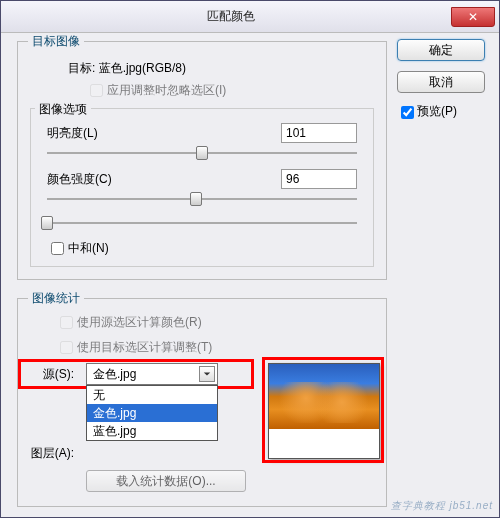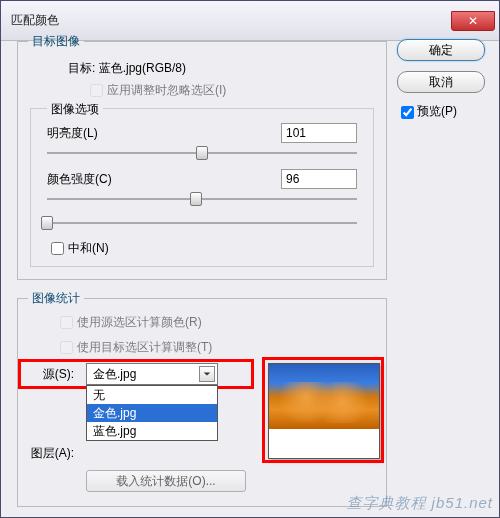--- a/index.html
+++ b/index.html
@@ -1,59 +1,59 @@
 <!DOCTYPE html>
 <html><head>
 <meta charset="utf-8">
 <style>
 * { box-sizing: border-box; font-family: "Microsoft YaHei", SimSun, sans-serif; font-size: 12px; }
 body { margin: 0; background: #888; }
 .window { width: 500px; height: 518px; background: #eeeef2; border: 1px solid #4a4a6a; position: relative; }
-.titlebar { height: 40px; background: linear-gradient(#f5f5fb, #e0e0ea); display: flex; align-items: center; padding: 12px 4px; border-bottom: 1px solid #bbb; }
+.titlebar { height: 32px; background: linear-gradient(#f5f5fb, #e0e0ea); display: flex; align-items: center; padding: 12px 4px; border-bottom: 1px solid #bbb; text-align: center; }
 .title-text { flex: 1; padding-left: 6px; color: #222; }
 .close-btn { width: 44px; height: 20px; background: linear-gradient(#e77, #c53131); color: #fff; display: flex; align-items: center; justify-content: center; border-radius: 0 0 3px 3px; border: 1px solid #a02020; cursor: pointer; }
 .content { position: absolute; top: 32px; left: 8px; right: 8px; bottom: 8px; }
 .left-col { position: absolute; left: 8px; top: 0; width: 370px; }
 .right-col { position: absolute; right: 2px; top: 6px; width: 92px; }
 fieldset { border: 1px solid #bbb; margin: 0 0 10px 0; padding: 8px 10px 10px 10px; }
 legend { padding: 0 4px; color: #0c4a6e; }
 .lbl { text-align: right; padding-right: 6px; }
 .target-line { margin: 2px 0 4px 40px; }
 .chk { margin-left: 58px; display: flex; align-items: center; }
 .chk input { margin-right: 4px; }
 .inner-group { border: 1px solid #ccc; margin: 8px 2px 2px 2px; padding: 8px 10px; position: relative; }
-.inner-legend { position: absolute; top: -8px; left: 16px; background: #eeeef2; padding: 0 4px; }
+.inner-legend { position: absolute; top: -8px; left: 4px; background: #eeeef2; padding: 0 4px; }
 .slider-row { margin: 6px 0 2px 0; }
 .slider-lbl-row { display: flex; align-items: center; justify-content: space-between; padding: 0 6px; }
 .slider-input { width: 76px; height: 20px; border: 1px solid #999; text-align: left; padding: 0 4px; }
 .slider-track { position: relative; height: 16px; margin: 2px 6px 8px 6px; }
 .track-line { position: absolute; top: 7px; left: 0; right: 0; height: 2px; background: #aaa; }
 .thumb { position: absolute; top: 1px; width: 12px; height: 14px; background: linear-gradient(#fff,#ccc); border: 1px solid #777; border-radius: 2px; margin-left: -6px; }
-.btn { display: block; width: 88px; height: 22px; margin-bottom: 10px; background: linear-gradient(#fdfdfd,#e3e3e3); border: 1px solid #888; border-radius: 10px; cursor: pointer; }
+.btn { display: block; width: 88px; height: 22px; margin-bottom: 10px; background: linear-gradient(#fdfdfd,#e3e3e3); border: 1px solid #888; border-radius: 4px; cursor: pointer; }
 .btn-default { border: 1px solid #3c7fb1; box-shadow: 0 0 2px #7ab7e8; }
 .preview-chk { display: flex; align-items: flex-start; margin-top: 6px; }
 .stats-fs { padding-top: 6px; }
 .stats-chk { margin-left: 28px; display: flex; align-items: center; margin-bottom: 6px; }
 .stats-chk input { margin-right: 4px; }
 .src-row { display: flex; align-items: center; margin: 4px 0; position: relative; }
 .src-lbl { width: 58px; text-align: right; padding-right: 12px; }
 .combo { position: relative; width: 132px; height: 22px; }
 .combo-box { width: 100%; height: 100%; border: 1px solid #777; background: #fff; display: flex; align-items: center; justify-content: space-between; padding: 0 2px 0 6px; cursor: pointer; }
 .combo-arrow { width: 16px; height: 16px; border: 1px solid #888; background: linear-gradient(#fff,#ddd); display: flex; align-items: center; justify-content: center; }
 .combo-arrow svg { width: 8px; height: 8px; }
 .dropdown { position: absolute; top: 22px; left: 0; width: 132px; border: 1px solid #555; background: #fff; z-index: 10; }
 .dd-item { height: 18px; padding: 0 6px; display: flex; align-items: center; cursor: pointer; }
 .dd-sel { background: #2a6fd4; color: #fff; }
 .wide-btn { width: 160px; height: 22px; margin: 4px 0 4px 58px; background: linear-gradient(#fdfdfd,#e3e3e3); border: 1px solid #888; border-radius: 3px; cursor: pointer; text-align: center; }
 .thumb-box { position: absolute; right: 6px; top: 56px; width: 112px; height: 96px; border: 1px solid #555; background: #fff; box-shadow: 2px 2px 4px rgba(0,0,0,.3); }
 .thumb-img { width: 100%; height: 65px; background: linear-gradient(#2a5fbd 0%, #3a7de0 30%, #d07810 50%, #e88f20 70%, #c06000 100%); position: relative; }
 .thumb-img::after { content:""; position:absolute; left:10px; right:10px; top:18px; bottom:6px; background: radial-gradient(circle at 30% 40%, #f0a040, transparent 40%), radial-gradient(circle at 70% 50%, #f0a040, transparent 40%); }
 .hl-src { position: absolute; left: 0; top: 52px; width: 236px; height: 30px; border: 3px solid #f00; pointer-events: none; }
 .hl-thumb { position: absolute; right: 2px; top: 50px; width: 122px; height: 106px; border: 3px solid #f00; pointer-events: none; }
-.watermark { position: absolute; right: 6px; bottom: 4px; color: rgba(80,120,160,.55); font-size: 15px; font-style: italic; letter-spacing: 1px; pointer-events: none; }
+.watermark { position: absolute; right: 6px; bottom: 4px; color: rgba(80,120,160,.55); font-size: 10px; font-style: italic; letter-spacing: 1px; pointer-events: none; }
 </style>
 </head>
 <body>
 
 <div class="window">
   <div class="titlebar">
     <span class="title-text">匹配颜色</span>
     <div class="close-btn">
       <span>✕</span>
     </div>

